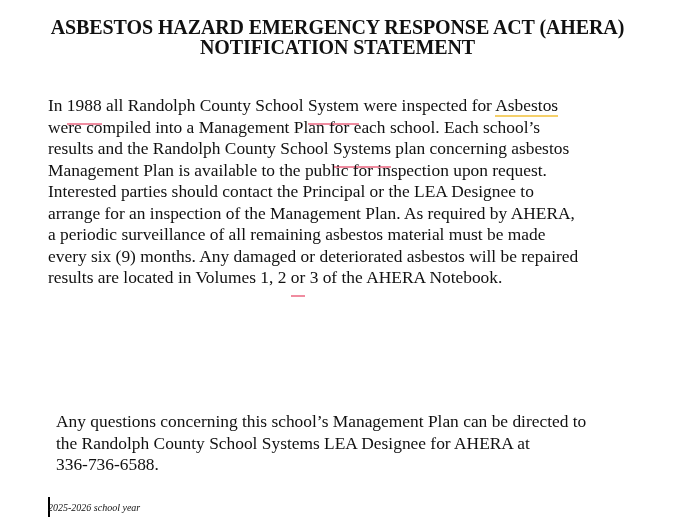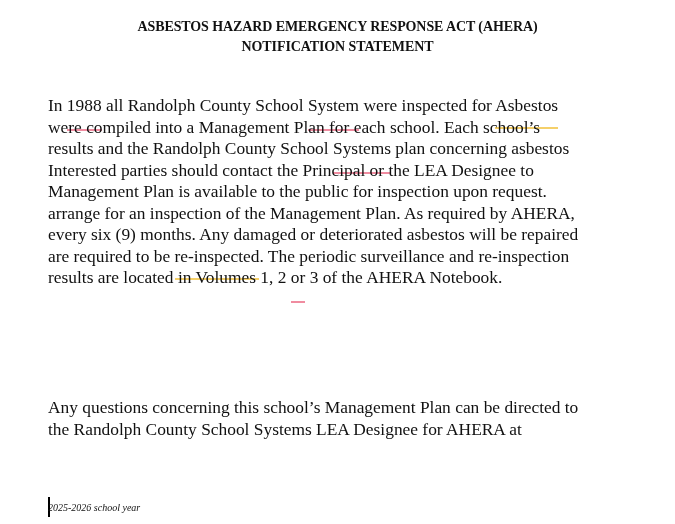--- a/index.html
+++ b/index.html
@@ -14,49 +14,49 @@
       overflow: hidden;
       font-family: "Liberation Serif", "DejaVu Serif", serif;
       color: #111111;
     }
     .title {
       position: absolute;
       left: 0;
       width: 675px;
       text-align: center;
       font-weight: bold;
-      font-size: 14px;
+      font-size: 20px;
       line-height: 22px;
       letter-spacing: -0.1px;
     }
     .title.l1 { top: 16px; }
     .title.l2 { top: 36px; }
     .para {
       position: absolute;
       left: 48px;
       width: 590px;
       font-size: 17.4px;
       line-height: 21.5px;
     }
     .line {
       display: block;
       white-space: nowrap;
       height: 21.5px;
     }
     .p1 { top: 95px; }
-    .p2 { top: 397px; }
+    .p2 { top: 411px; margin-left: 8px; }
     .sq-red {
       text-decoration: none;
       border-bottom: 2px solid #f08ca0;
-      padding-bottom: 14px;
+      padding-bottom: 8px;
     }
     .sq-yellow {
       text-decoration: none;
       border-bottom: 2px solid #f5d06a;
-      padding-bottom: 12px;
+      padding-bottom: 0px;
     }
     .footer {
       position: absolute;
       left: 48px;
       top: 502px;
       font-size: 10px;
       line-height: 12px;
       white-space: nowrap;
       font-style: italic;
     }
@@ -81,40 +81,41 @@
     <span class="line">
       <span>In </span><span class="sq-red">1988</span><span> all Randolph County School </span><span class="sq-red">System</span><span> were inspected for </span><span class="sq-yellow">Asbestos</span>
     </span>
     <span class="line">
       <span>were compiled into a Management Plan for each school. Each school’s</span>
     </span>
     <span class="line">
       <span>results and the Randolph County School </span><span class="sq-red">Systems</span><span> plan concerning asbestos</span>
     </span>
     <span class="line">
-      <span>Interested parties should contact the Principal or the LEA Designee to</span>
+      <span>Management Plan is available to the public for inspection upon request.</span>
     </span>
     <span class="line">
-      <span>Management Plan is available to the public for inspection upon request.</span>
+      <span>Interested parties should contact the Principal or the LEA Designee to</span>
     </span>
     <span class="line">
       <span>arrange for an inspection of the Management Plan. As required by AHERA,</span>
     </span>
     <span class="line">
-      <span>every six (9) months. Any damaged or deteriorated asbestos will be repaired</span>
+      <span>a periodic surveillance of all remaining asbestos material must be made</span>
     </span>
     <span class="line">
-      <span>are required to be </span><span class="sq-yellow">re-inspected</span><span>. The periodic surveillance and re-inspection</span>
+      <span>every six (9) months. Any damaged or deteriorated asbestos will be repaired</span>
     </span>
     <span class="line">
       <span>results are located in Volumes 1, 2 </span><span class="sq-red">or</span><span> 3 of the AHERA Notebook.</span>
     </span>
   </div>
 
   <div class="para p2">
     <span class="line">Any questions concerning this school’s Management Plan can be directed to</span>
     <span class="line">the Randolph County School Systems LEA Designee for AHERA at</span>
+    <span class="line">336-736-6588.</span>
   </div>
 
   <div class="cursor"></div>
   <div class="footer">2025-2026 school year</div>
 
 </div>
 
 </body></html>

